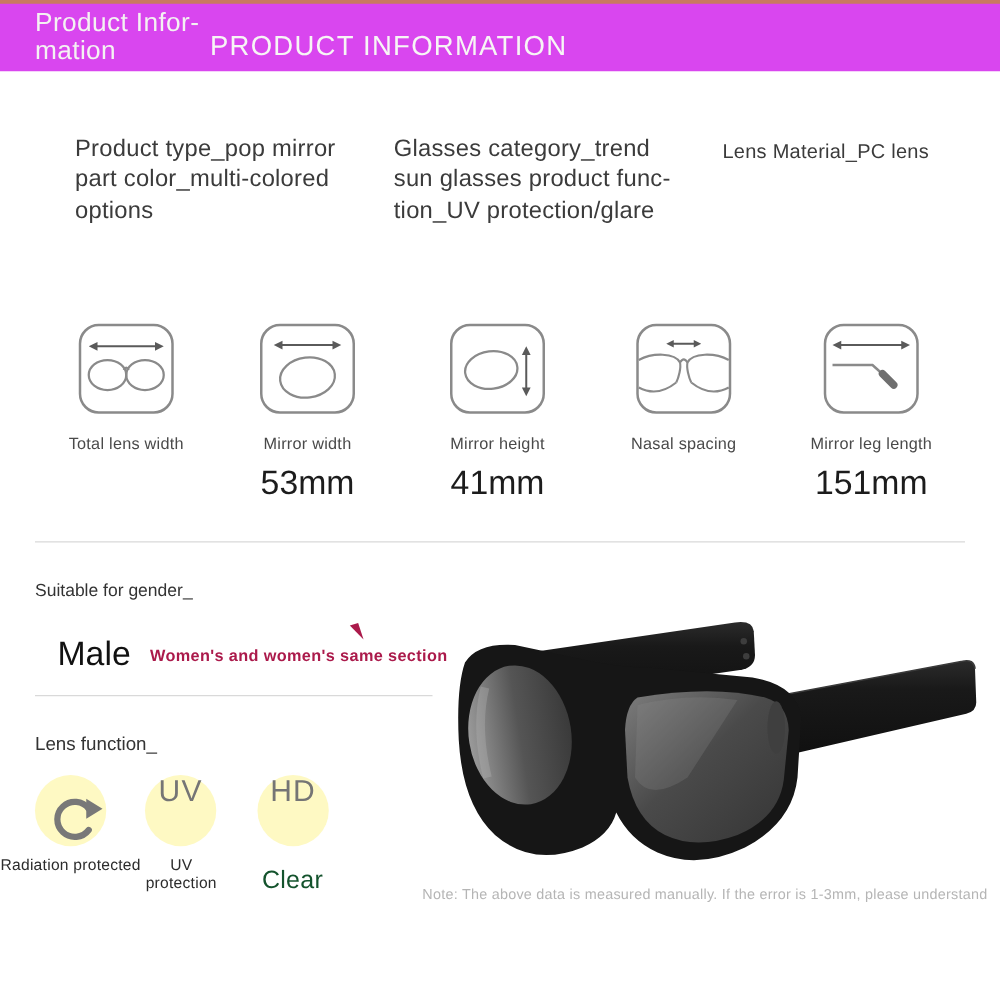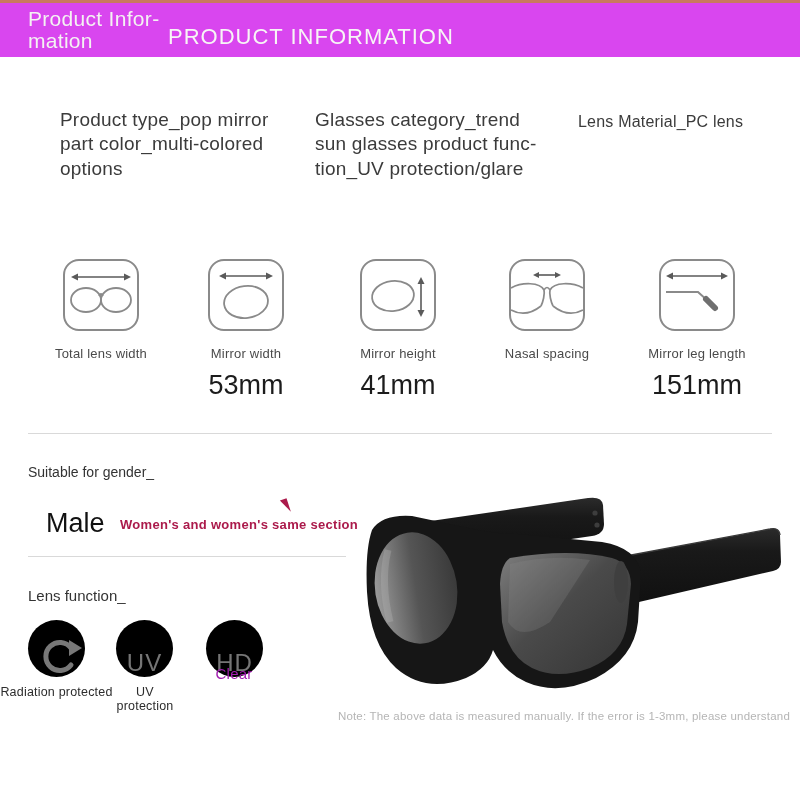--- a/index.html
+++ b/index.html
@@ -42,27 +42,27 @@
     color:#ab1a4b;letter-spacing:.3px;
   }
   .brush-arrow{
     position:absolute;left:276px;top:500px;width:0;height:0;
     border-left:6px solid transparent;border-right:7px solid #ab1a4b;
     border-bottom:14px solid transparent;transform:rotate(-18deg);
   }
   
   .lf-label{position:absolute;left:28px;top:587px;font-size:15px;color:#333;}
   .lf-circle{position:absolute;top:620px;width:57px;height:57px;border-radius:50%;
-    background:#000000;display:flex;align-items:flex-end;justify-content:center;}
+    background:#fef9c3;display:flex;align-items:flex-start;justify-content:center;}
   .lf-c1{left:28px;} .lf-c2{left:116px;} .lf-c3{left:206px;}
   .lf-glyph{font-size:24px;color:#757575;letter-spacing:1px;}
   .lf-cap{position:absolute;top:685px;font-size:12.5px;color:#2c2c2c;text-align:center;letter-spacing:.2px;}
   .lf-cap1{left:0px;width:113px;}
   .lf-cap2{left:110px;width:70px;}
-  .lf-cap3{left:196px;width:76px;font-size:15px;color:#a21caf;top:665px;}
+  .lf-cap3{left:196px;width:76px;font-size:20px;color:#14532d;top:693px;}
   
   .product{position:absolute;left:350px;top:472px;width:450px;height:235px;}
   
   .note{position:absolute;right:10px;top:710px;font-size:11.5px;color:#b5b5b5;letter-spacing:.2px;}
 </style>
 </head>
 <body>
 
 <div class="header">
   <div class="side-title">

